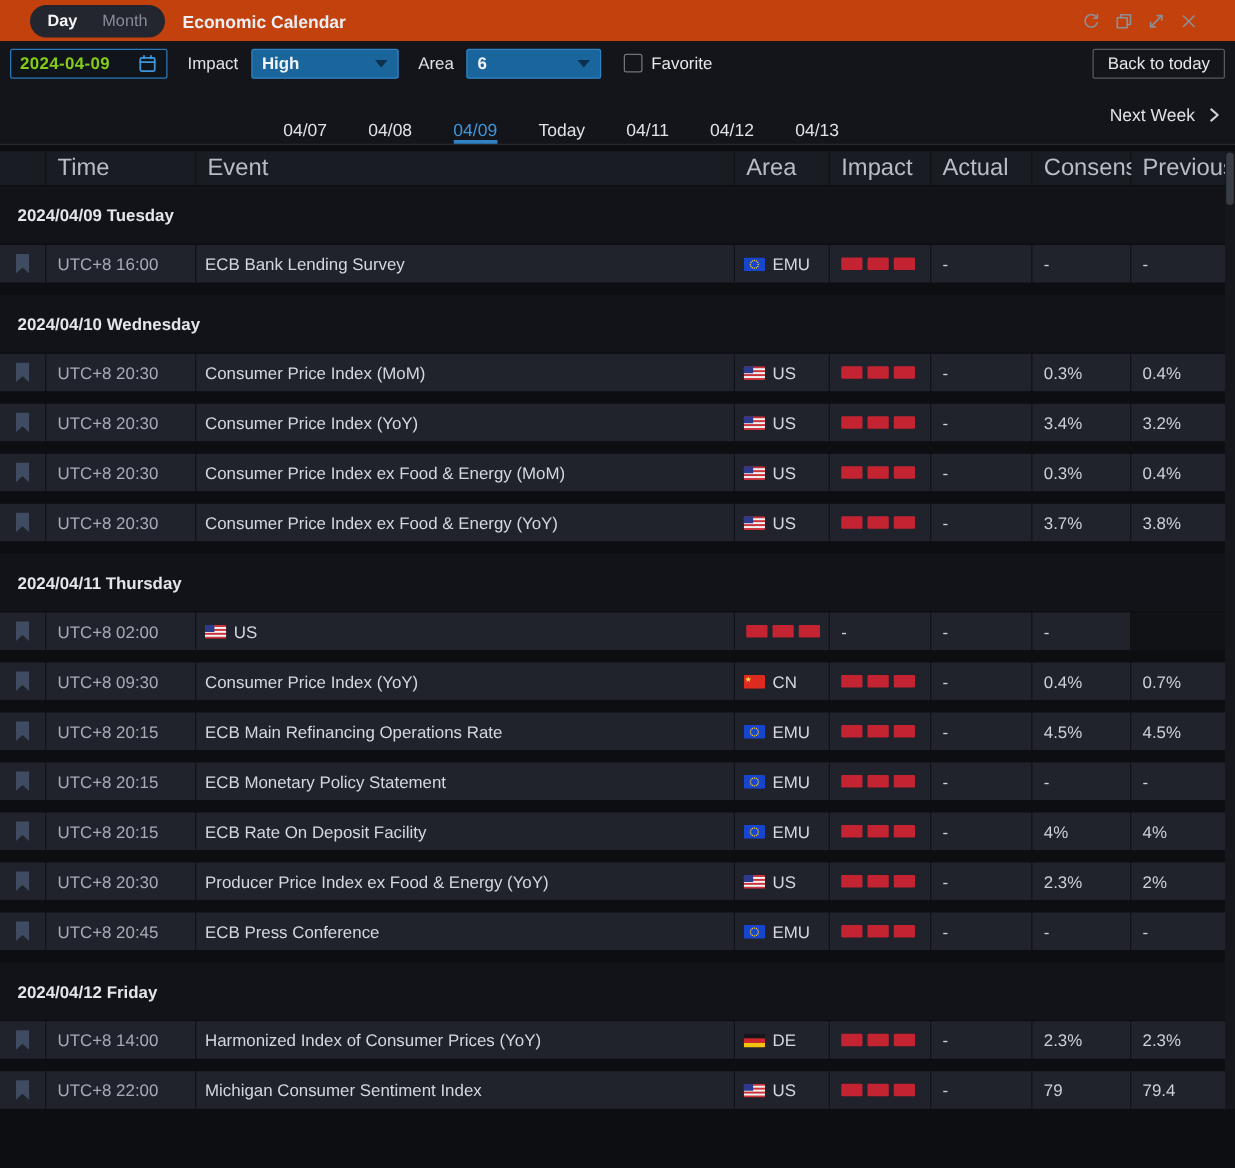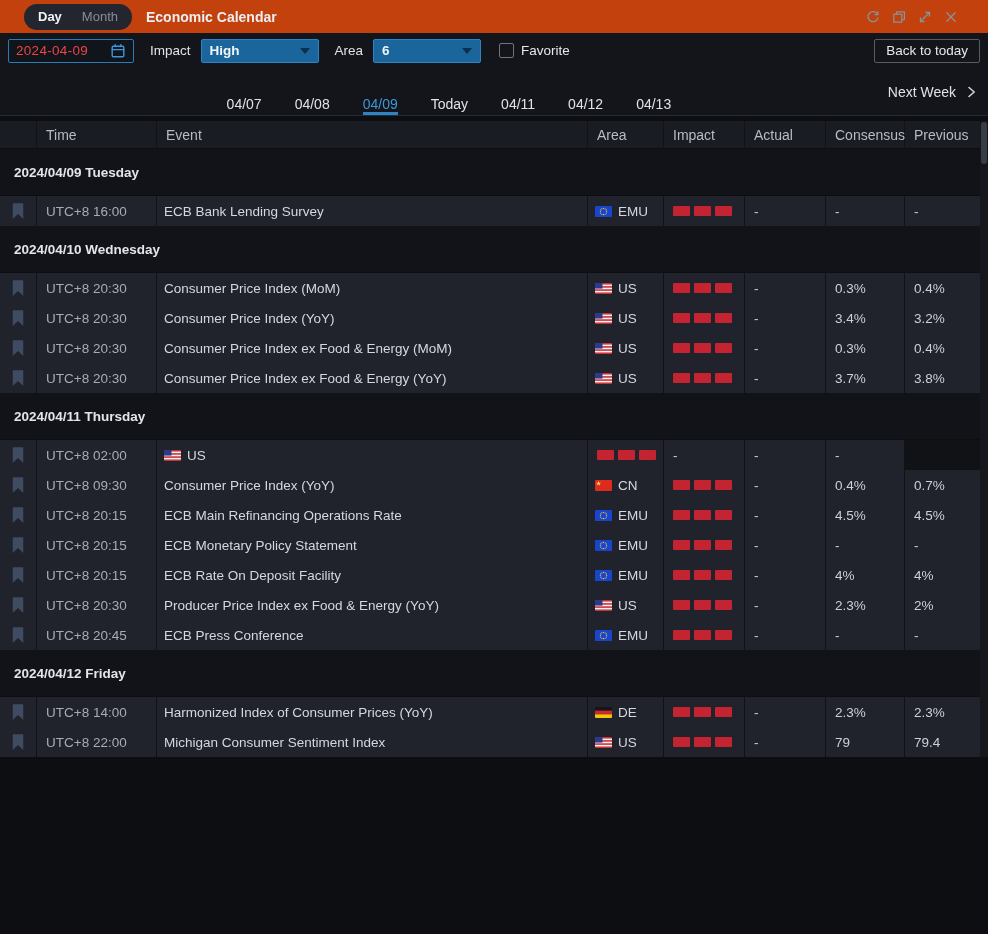--- a/index.html
+++ b/index.html
@@ -16,21 +16,21 @@
   .tb-title { margin-left:14px; font-size:14px; font-weight:bold; color:#eceef2; }
   .tb-spacer { flex:1; }
   .win-btn { width:26px; height:26px; border:none; background:transparent; cursor:pointer;
              display:flex; align-items:center; justify-content:center; }
   .win-btn svg { stroke:#8b9099; fill:none; stroke-width:1.3; stroke-linecap:round; stroke-linejoin:round; }
 
   
   .filterbar { height:35px; background:#13151a; display:flex; align-items:center; padding:0 8px; gap:10px; }
   .datefield { display:flex; align-items:center; justify-content:space-between; width:126px; height:24px;
                background:#10141b; border:1px solid #2a7ab8; border-radius:2px; padding:0 7px; cursor:pointer; }
-  .datefield span { color:#ef4444; font-size:13.5px; font-weight:normal; letter-spacing:.3px; }
+  .datefield span { color:#84cc16; font-size:13.5px; font-weight:bold; letter-spacing:.3px; }
   .flt-label { color:#dfe2e8; font-size:13.5px; margin-left:6px; }
   .dropdown { display:flex; align-items:center; justify-content:space-between; height:24px;
               background:#1a659c; border:1px solid #2f83c4; border-radius:2px; padding:0 8px; cursor:pointer; }
   .dropdown span { color:#f2f5f8; font-size:13.5px; font-weight:bold; }
   .dd-impact { width:118px; } .dd-area { width:108px; }
   .caret { width:0; height:0; border-left:5px solid transparent; border-right:5px solid transparent;
            border-top:6px solid #0b2f4d; }
   .fav { display:flex; align-items:center; gap:7px; margin-left:8px; cursor:pointer; }
   .checkbox { width:15px; height:15px; border:1.5px solid #70757d; border-radius:2px; background:transparent; }
   .fav-label { color:#e6e8ec; font-size:13.5px; }
@@ -47,24 +47,24 @@
   .day { display:flex; align-items:center; color:#dfe2e8; font-size:14px; cursor:pointer;
          border-bottom:3px solid transparent; padding-top:3px; }
   .day.selected { color:#3e96db; border-bottom-color:#2f83c4; }
 
   
   .tablewrap { position:relative; margin-top:5px; width:988px; }
   .grid { display:grid; grid-template-columns:36px 119px 430px 75px 80px 80px 78px 82px;
           gap:1px; background:#101216; width:980px; }
   .thead { margin-bottom:1px; }
   .thead .hc { background:#191c22; height:27px; display:flex; align-items:center; padding:0 9px;
-               color:#b7bcc5; font-size:14px; }
+               color:#b7bcc5; font-size:19px; }
   .group-hdr { width:980px; height:46px; background:#111318; display:flex; align-items:center;
                padding:0 14px; color:#e2e5ea; font-size:13.5px; font-weight:bold; margin-bottom:1px; }
-  .row { margin-bottom:0; cursor:pointer; }
+  .row { margin-bottom:10px; cursor:pointer; }
   .c { background:#20232b; height:30px; display:flex; align-items:center; padding:0 9px;
        font-size:13.5px; color:#ccd0d8; overflow:hidden; white-space:nowrap; }
   .c-mark { justify-content:center; padding:0; }
   .c-time { color:#a6acb6; }
   .c-event { color:#d4d8de; padding-left:7px; }
   .c-area { gap:6px; color:#d4d8de; padding-left:7px; }
   .flag { width:17px; height:11px; border-radius:1px; flex:none; }
   .impact-bars { display:flex; gap:4px; }
   .impact-bar { width:17px; height:10px; background:#c42331; border-radius:1px; }
   .bookmark-btn { border:none; background:transparent; cursor:pointer; display:flex; align-items:center; padding:0; }

